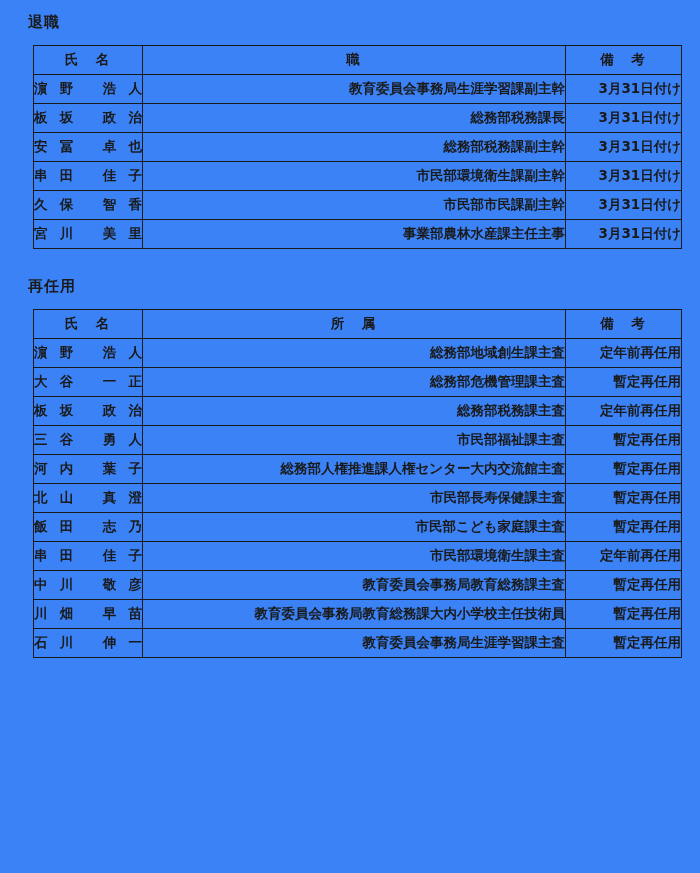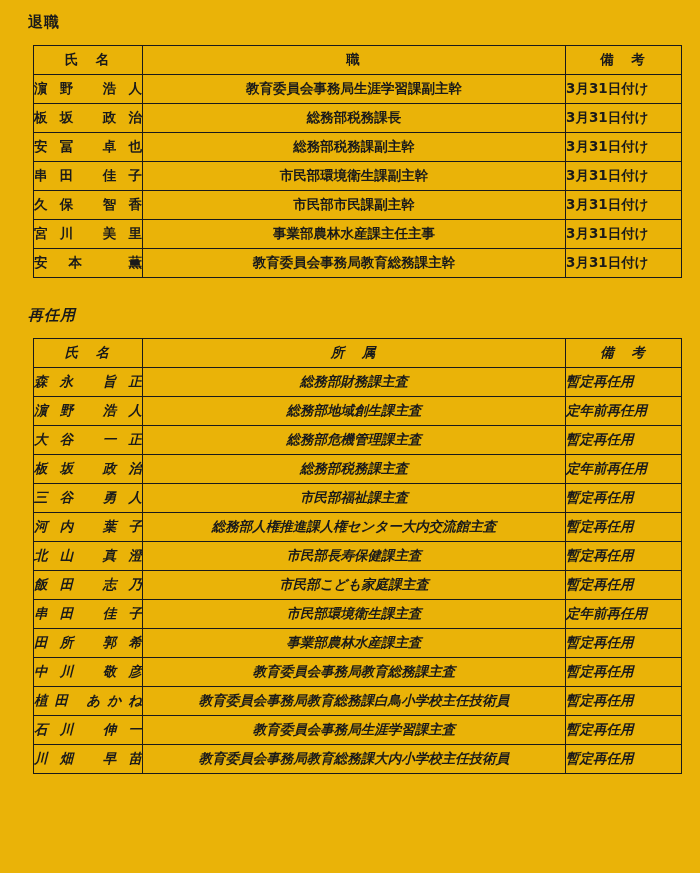--- a/index.html
+++ b/index.html
@@ -7,31 +7,31 @@
     padding: 0;
     background: #ffffff;
     font-family: "DejaVu Sans", sans-serif;
     color: #1a1a1a;
   }
   .page {
     width: 700px;
     height: 873px;
     box-sizing: border-box;
     padding: 13px 19px 0 28px;
-    background: #eab308;
+    background: #3b82f6;
     overflow: hidden;
   }
   .section-title {
     font-size: 15px;
     font-weight: bold;
     line-height: 18px;
     margin: 0 0 14px 0;
     letter-spacing: 1px;
   }
-  .section-2 { margin-top: 28px; font-style: italic; }
+  .section-2 { margin-top: 28px; }
   table.roster {
     border-collapse: collapse;
     table-layout: fixed;
     width: 648px;
     margin-left: 5px;
   }
   table.roster th, table.roster td {
     border: 1px solid #1a1a1a;
     height: 28px;
     font-size: 13.5px;
@@ -49,22 +49,22 @@
     font-weight: bold;
     letter-spacing: 2px;
   }
   td.c-name { padding: 0 12px; }
   td.c-name .nm {
     text-align: justify;
     text-align-last: justify;
     text-justify: inter-character;
     width: 100%;
   }
-  td.c-mid { padding: 0 6px; text-align: center; }
-  td.c-rem { padding: 0 4px; text-align: left; }
+  td.c-mid { padding: 0 6px; text-align: right; }
+  td.c-rem { padding: 0 4px; text-align: right; }
 </style>
 </head>
 <body>
 
 <div class="page">
 
   <div class="section section-1">
     <h2 class="section-title">退職</h2>
     <table class="roster">
       <colgroup>
@@ -115,27 +115,20 @@
             <td class="c-mid">市民部市民課副主幹</td>
             <td class="c-rem">3月31日付け</td>
           </tr>
         <tr>
             <td class="c-name">
               <div class="nm">宮川 美里</div>
             </td>
             <td class="c-mid">事業部農林水産課主任主事</td>
             <td class="c-rem">3月31日付け</td>
           </tr>
-        <tr>
-            <td class="c-name">
-              <div class="nm">安本 薫</div>
-            </td>
-            <td class="c-mid">教育委員会事務局教育総務課主幹</td>
-            <td class="c-rem">3月31日付け</td>
-          </tr>
       </tbody>
     </table>
   </div>
 
   <div class="section section-2">
     <h2 class="section-title">再任用</h2>
     <table class="roster">
       <colgroup>
           <col class="col-name">
           <col class="col-mid">
@@ -144,27 +137,20 @@
       <thead>
         <tr>
           <th>氏　名</th>
           <th>所　属</th>
           <th>備　考</th>
         </tr>
       </thead>
       <tbody>
         <tr>
             <td class="c-name">
-              <div class="nm">森永 旨正</div>
-            </td>
-            <td class="c-mid">総務部財務課主査</td>
-            <td class="c-rem">暫定再任用</td>
-          </tr>
-        <tr>
-            <td class="c-name">
               <div class="nm">濵野 浩人</div>
             </td>
             <td class="c-mid">総務部地域創生課主査</td>
             <td class="c-rem">定年前再任用</td>
           </tr>
         <tr>
             <td class="c-name">
               <div class="nm">大谷 一正</div>
             </td>
             <td class="c-mid">総務部危機管理課主査</td>
@@ -207,50 +193,36 @@
           </tr>
         <tr>
             <td class="c-name">
               <div class="nm">串田 佳子</div>
             </td>
             <td class="c-mid">市民部環境衛生課主査</td>
             <td class="c-rem">定年前再任用</td>
           </tr>
         <tr>
             <td class="c-name">
-              <div class="nm">田所 郭希</div>
-            </td>
-            <td class="c-mid">事業部農林水産課主査</td>
-            <td class="c-rem">暫定再任用</td>
-          </tr>
-        <tr>
-            <td class="c-name">
               <div class="nm">中川 敬彦</div>
             </td>
             <td class="c-mid">教育委員会事務局教育総務課主査</td>
             <td class="c-rem">暫定再任用</td>
           </tr>
         <tr>
             <td class="c-name">
-              <div class="nm">植田 あかね</div>
-            </td>
-            <td class="c-mid">教育委員会事務局教育総務課白鳥小学校主任技術員</td>
+              <div class="nm">川畑 早苗</div>
+            </td>
+            <td class="c-mid">教育委員会事務局教育総務課大内小学校主任技術員</td>
             <td class="c-rem">暫定再任用</td>
           </tr>
         <tr>
             <td class="c-name">
               <div class="nm">石川 伸一</div>
             </td>
             <td class="c-mid">教育委員会事務局生涯学習課主査</td>
-            <td class="c-rem">暫定再任用</td>
-          </tr>
-        <tr>
-            <td class="c-name">
-              <div class="nm">川畑 早苗</div>
-            </td>
-            <td class="c-mid">教育委員会事務局教育総務課大内小学校主任技術員</td>
             <td class="c-rem">暫定再任用</td>
           </tr>
       </tbody>
     </table>
   </div>
 
 </div>
 
 </body></html>

